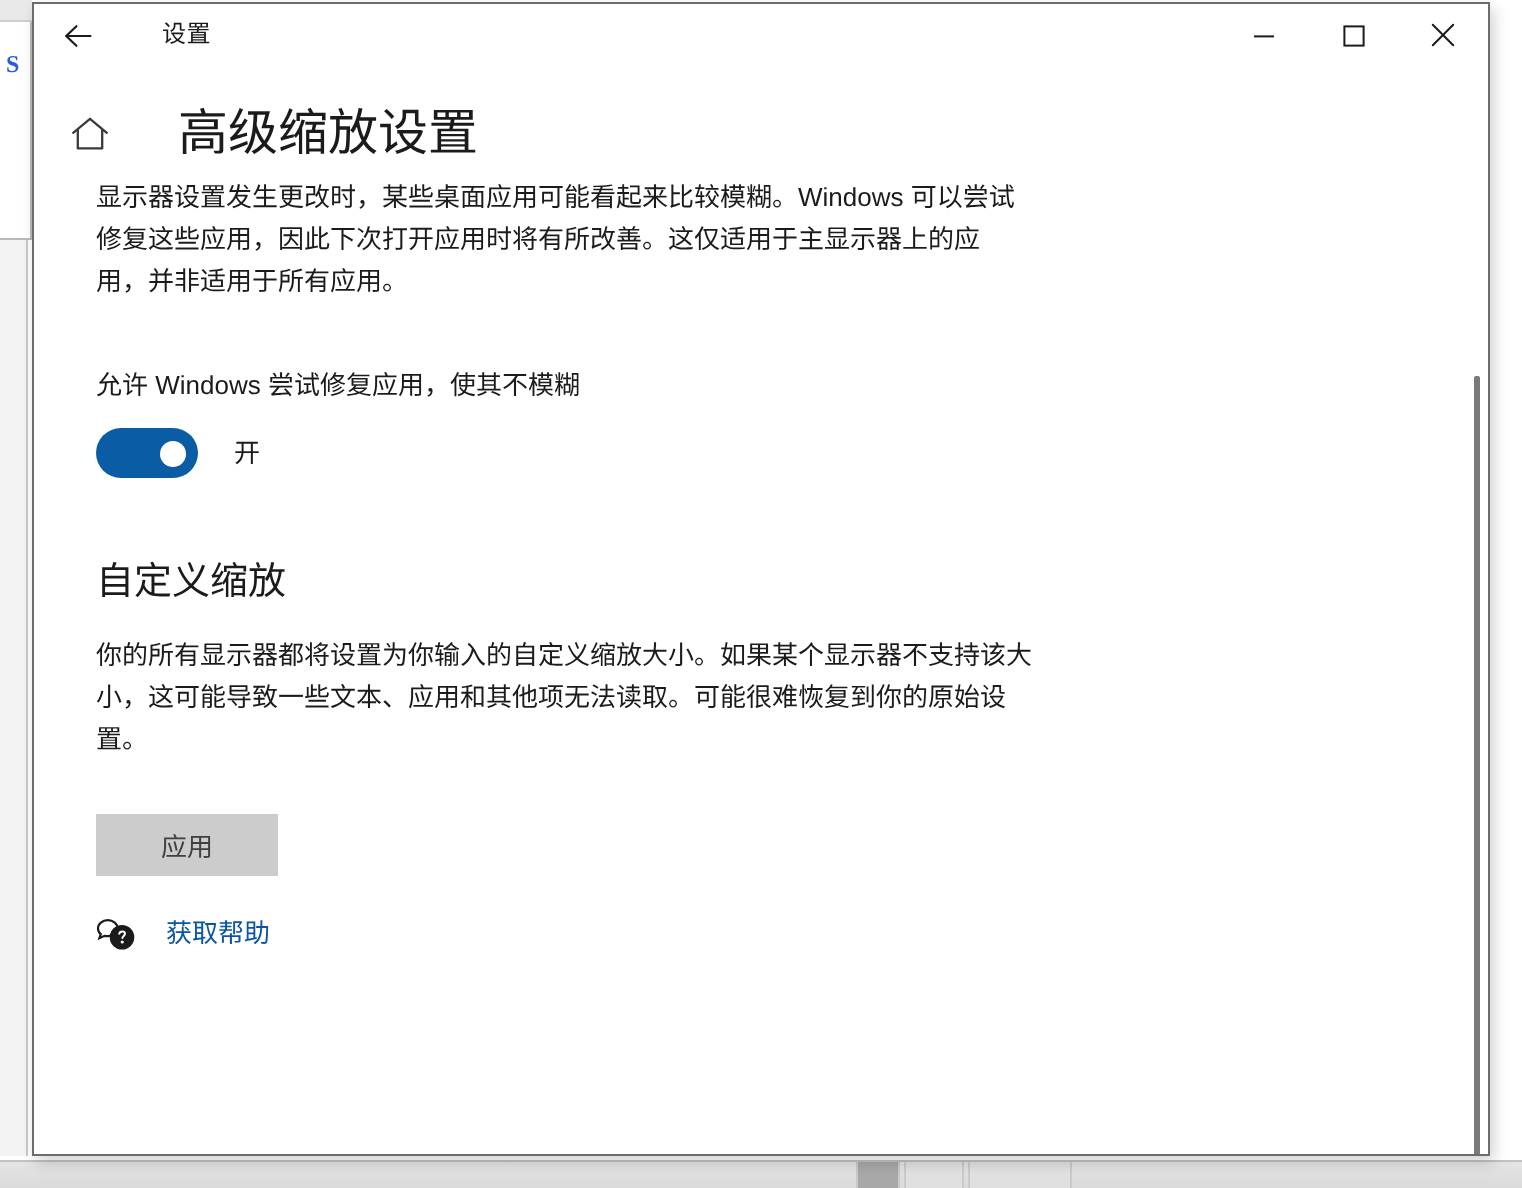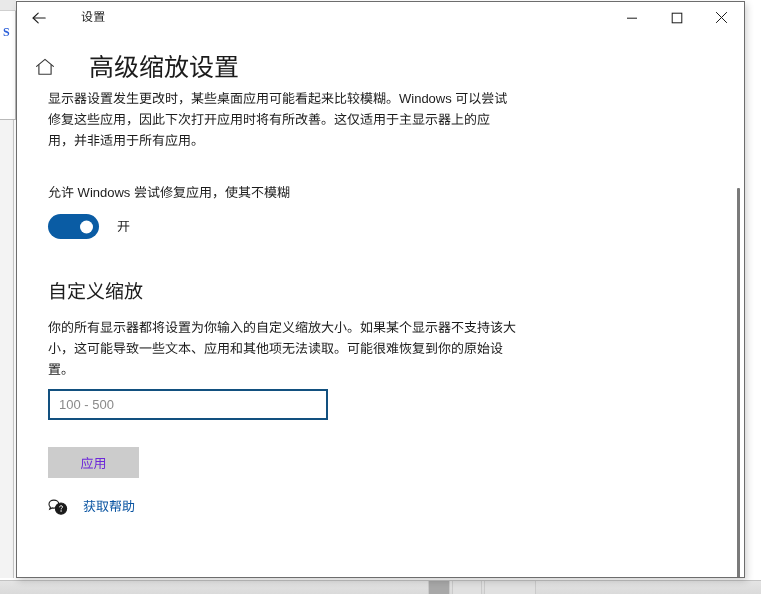--- a/index.html
+++ b/index.html
@@ -263,21 +263,21 @@
     color: #8a8a8a;
     opacity: 1;
   }
 
   .apply-button {
     margin-top: 27px;
     width: 91px;
     height: 31px;
     background: #cccccc;
     border: none;
-    color: #6d28d9;
+    color: #404040;
     font-size: 13px;
     font-family: "Liberation Sans", "DejaVu Sans", sans-serif;
     display: block;
     cursor: default;
     padding: 0;
   }
 
   .help-row {
     display: flex;
     align-items: center;
@@ -402,21 +402,20 @@
             <div class="knob"></div>
           </div>
           <div class="toggle-state">开</div>
         </div>
 
         <div class="section-heading">自定义缩放</div>
 
         <p class="body-text para2">你的所有显示器都将设置为你输入的自定义缩放大小。如果某个显示器不支持该大小，这可能导致一些文本、应用和其他项无法读取。可能很难恢复到你的原始设置。</p>
 
 
-        <input class="text-input" type="text" placeholder="100 - 500" style="">
 
         <button class="apply-button">应用</button>
 
         <div class="help-row">
           <span class="help-icon">
             <svg width="20" height="17" viewBox="0 0 20 17" fill="none" stroke="currentColor" stroke-width="1.1">
               <path d="M1 5.1c0-2.2 2.2-4 4.9-4s4.9 1.8 4.9 4-2.2 4-4.9 4c-.6 0-1.2-.1-1.7-.2l-2.5 1.2.7-2A3.8 3.8 0 0 1 1 5.1Z" fill="#ffffff"></path>
               <circle cx="13" cy="9.6" r="5.6" fill="#1b1b1b" stroke="#1b1b1b"></circle>
               <path d="M11.6 7.9c.2-.8.8-1.2 1.5-1.2.8 0 1.4.5 1.4 1.2 0 1-1.3 1.1-1.3 2.1" stroke="#ffffff" stroke-width="1" stroke-linecap="round"></path>
               <circle cx="13.1" cy="12" r=".8" fill="#ffffff" stroke="none"></circle>

